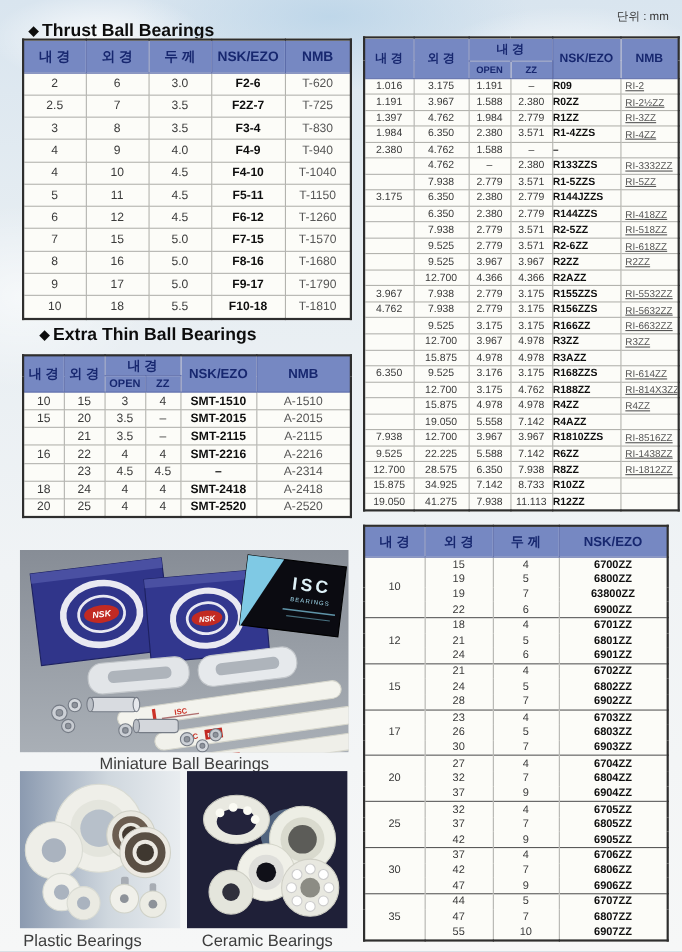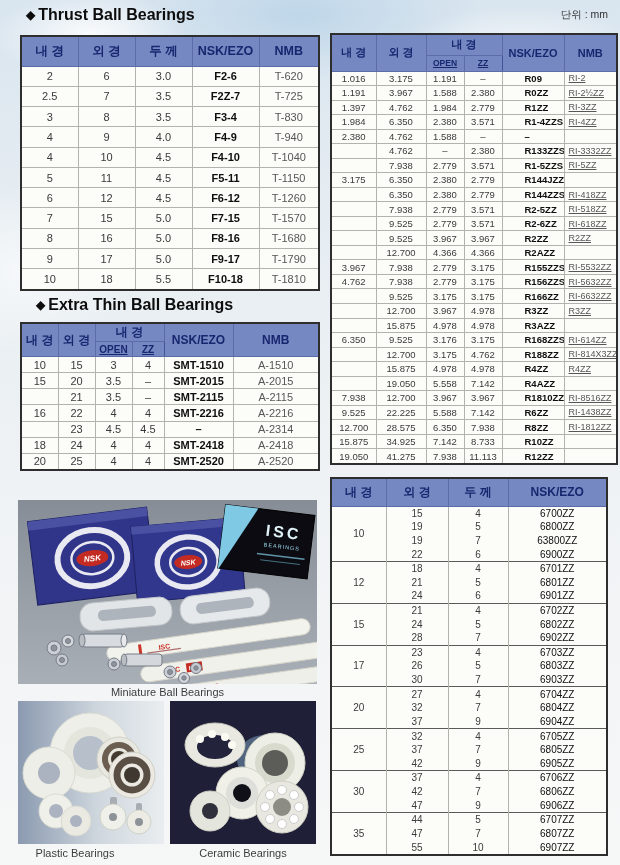--- a/index.html
+++ b/index.html
@@ -18,56 +18,56 @@
   table.spec{position:absolute;border-collapse:collapse;table-layout:fixed;background:#fcfcf8;
     border:2px solid #2e2e2e;}
   .spec th{background:#7688c2;color:#17276f;font-weight:700;border:1px solid #5c6caa;padding:0;
     white-space:nowrap;overflow:hidden;}
   .spec td{border:1px solid #b3b3ae;text-align:center;color:#3a3a3a;padding:0 2px;
     white-space:nowrap;overflow:hidden;}
   .spec td.nsk{font-weight:700;color:#0e0e0e;border-left:1.6px solid #555;}
   .spec th.nsk-h{border-left:1.6px solid #44549a;}
   .spec td.nmb{color:#565656;}
   .spec tr.strong td{border-top:1.6px solid #616161;}
-  .sub-h{font-size:9px;text-decoration:underline;}
+  .sub-h{font-size:9px;}
 
   #thrust{left:20px;top:35px;width:298px;height:256px;font-size:11px;}
   #thrust thead tr{height:30px;}
   #thrust th{font-size:12.5px;}
 
   #extra{left:20px;top:322px;width:298px;height:149px;font-size:11px;}
   #extra thead tr.main-h{height:17px;}
   #extra thead tr.sub-row{height:15px;}
   #extra th{font-size:12px;}
   #extra th.sub-h{font-size:10px;}
 
   #rseries{left:330px;top:33px;width:286px;height:432px;font-size:9.5px;}
   #rseries thead tr.main-h{height:21px;}
   #rseries thead tr.sub-row{height:16px;}
   #rseries th{font-size:11px;}
   #rseries th.sub-h{font-size:8.5px;}
-  #rseries td.nsk{text-align:left;padding-left:22px;}
+  #rseries td.nsk{text-align:left;padding-left:0;}
   #rseries td.nmb{text-align:left;padding-left:4px;font-size:9px;text-decoration:underline;}
 
   #metric{left:330px;top:477px;width:276px;height:379px;font-size:10px;}
   #metric thead tr{height:28px;}
   #metric th{font-size:12px;}
   #metric td{border-top:none;border-bottom:none;}
   #metric tr.strong td{border-top:1.5px solid #5a5a5a;}
-  #metric td.nsk{border-left:1px solid #b3b3ae;font-weight:400;}
+  #metric td.nsk{border-left:1px solid #b3b3ae;font-weight:700;}
 
   .photo{position:absolute;display:block;}
-  .caption{position:absolute;font-size:11px;color:#3d3d3d;text-align:center;}
+  .caption{position:absolute;font-size:15px;color:#3d3d3d;text-align:center;}
 </style>
 </head>
 <body>
 
 <div class="page">
 
-  <div class="title" style="top:6px;left:26px">
+  <div class="title" style="top:20px;left:26px">
     <span class="bullet">◆</span><span>Thrust Ball Bearings</span>
   </div>
 
   <div class="unit-label">단위 : mm</div>
 
   <table id="thrust" class="spec">
     <colgroup>
         <col style="width:57px">
         <col style="width:57px">
         <col style="width:57px">

